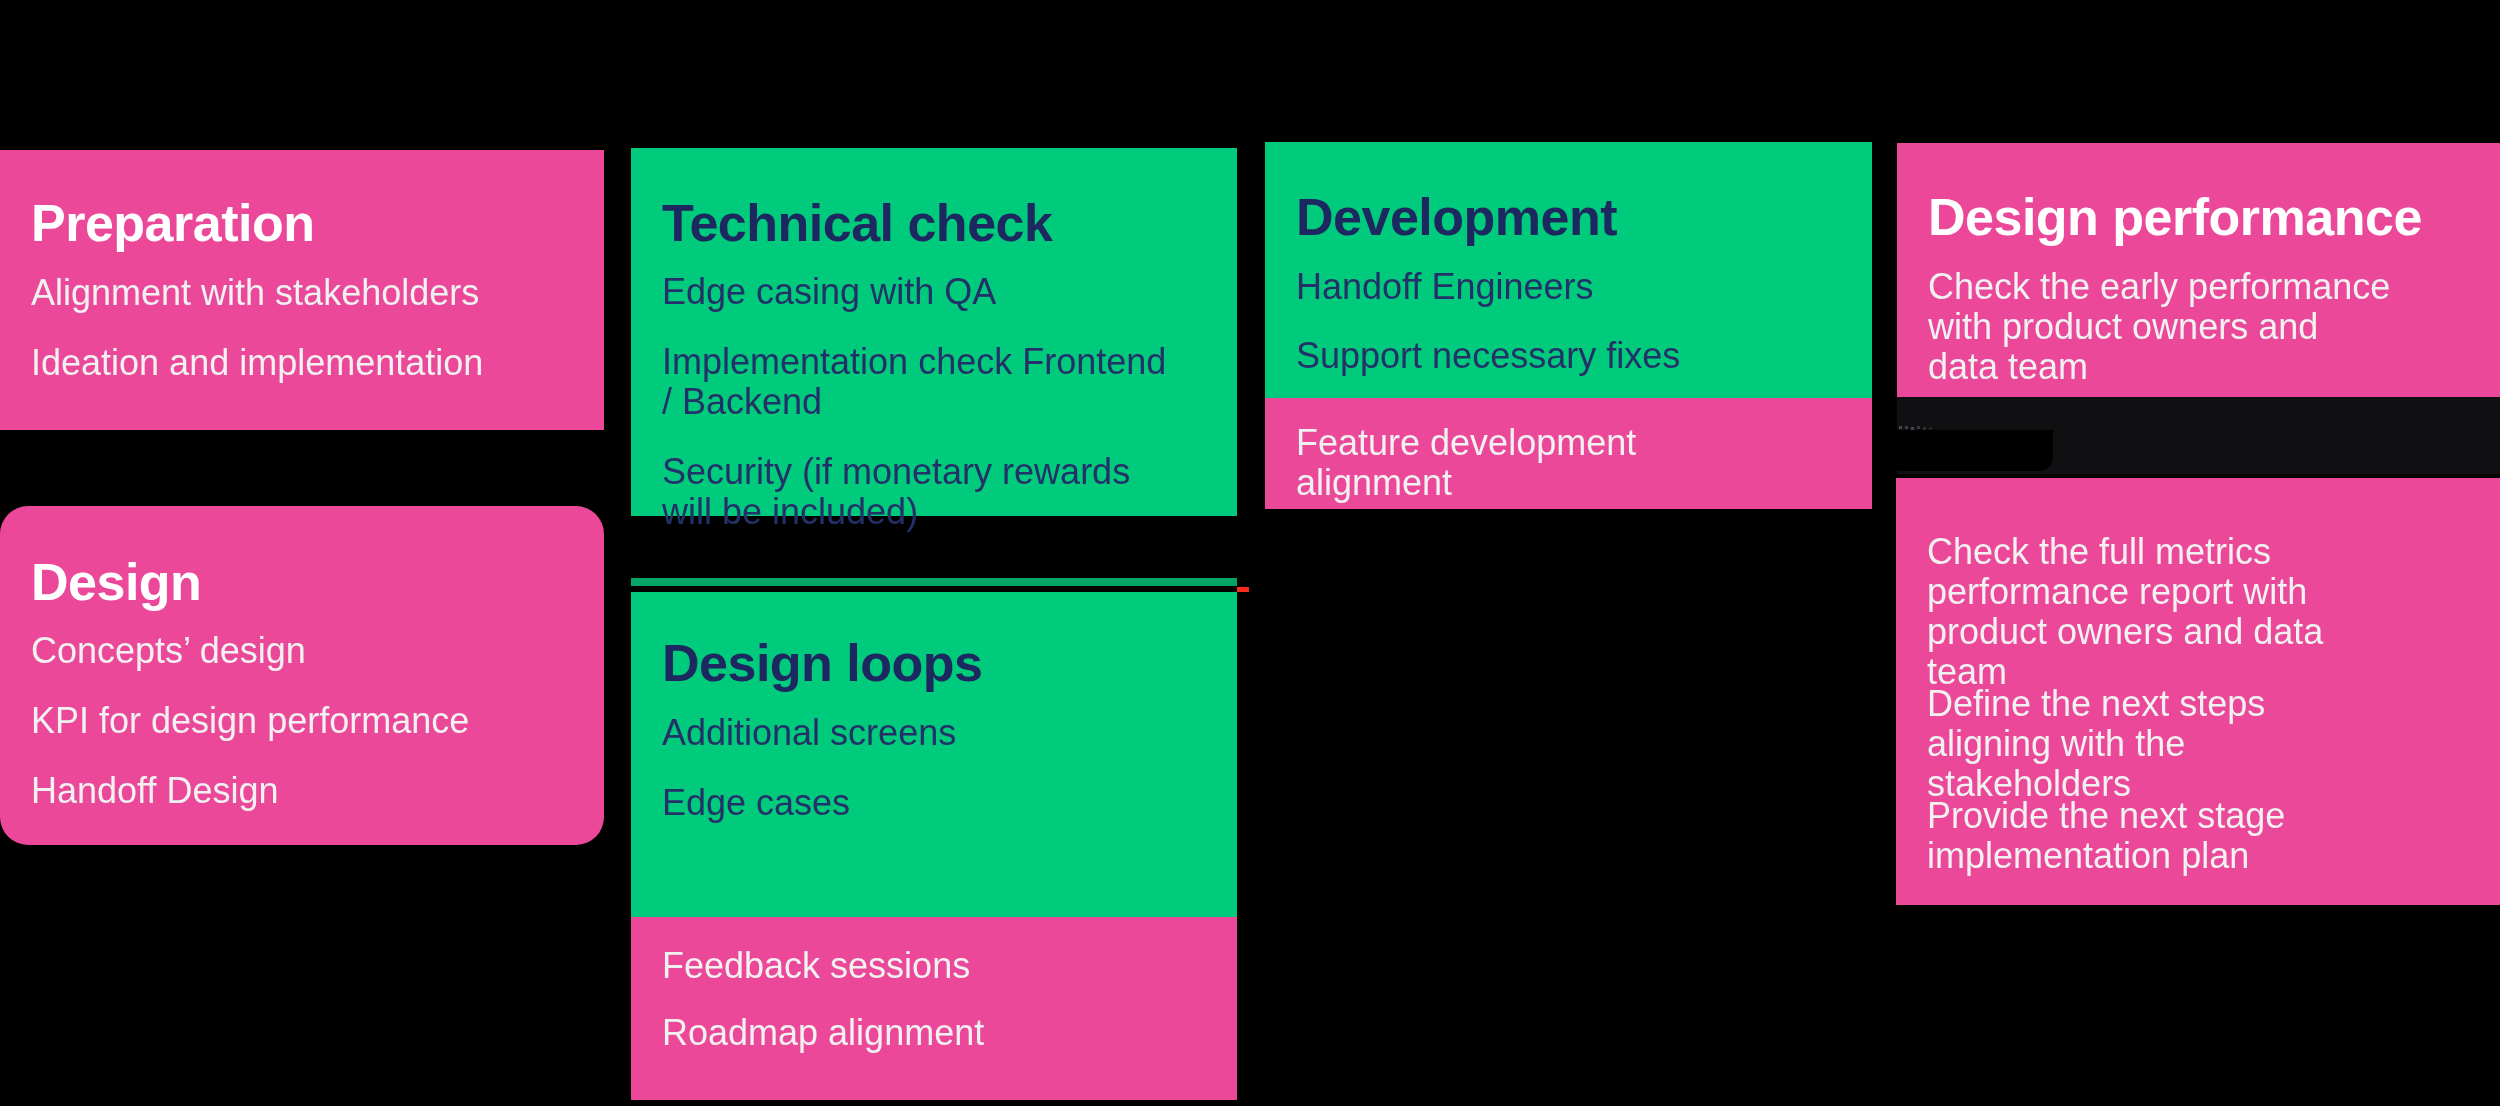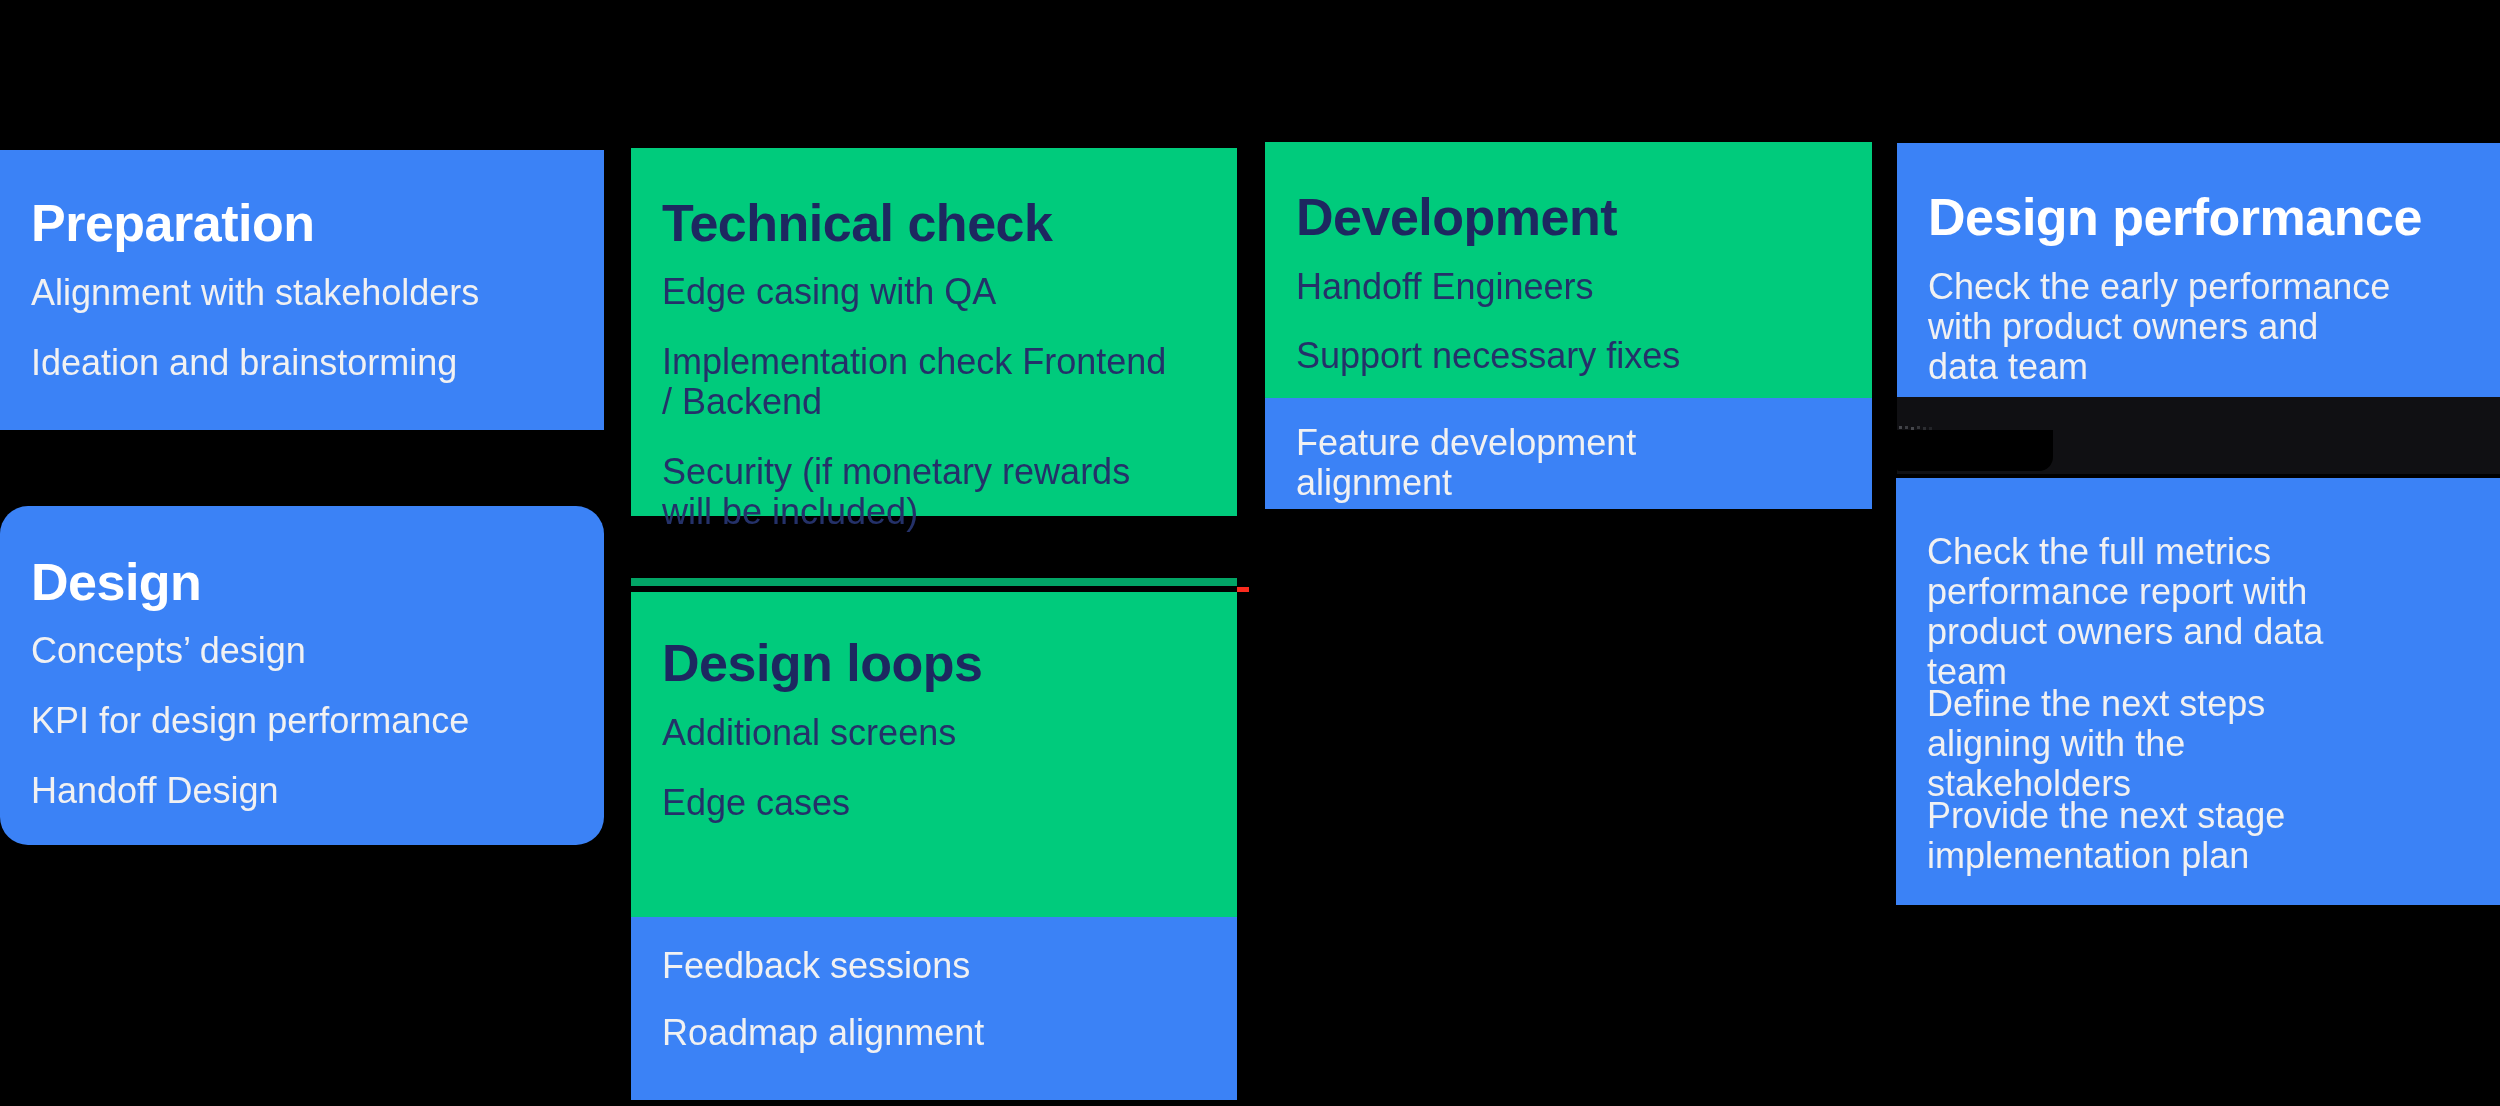--- a/index.html
+++ b/index.html
@@ -1,20 +1,20 @@
 <!DOCTYPE html>
 <html><head>
 <meta charset="utf-8">
 <style>
   html,body{margin:0;padding:0;background:#000;}
   .board{
     position:relative;width:2500px;height:1106px;background:#000000;
     font-family:"Liberation Sans","DejaVu Sans",sans-serif;overflow:hidden;
   }
-  .card{position:absolute;background:#3b82f6;}
+  .card{position:absolute;background:#ec4899;}
   .card.green{background:#00CB7C;}
   .greensec{position:absolute;left:0;top:0;width:100%;background:#00CB7C;}
   .strip{position:absolute;left:0;width:100%;background:#02A566;}
   .t{position:absolute;left:31px;margin:0;}
   h2.t{font-size:52px;line-height:70px;font-weight:bold;color:#FFFFFF;white-space:nowrap;letter-spacing:-0.5px;}
   p.t{font-size:36px;line-height:40px;font-weight:400;color:#F1F1F2;}
   .navy{color:#243169 !important;}
   .navy-title{color:#1D2860 !important;}
   .w500{max-width:505px;}
   .w470{max-width:470px;}
@@ -27,21 +27,21 @@
   .marker{position:absolute;}
 </style>
 </head>
 <body>
 
 <div class="board">
 
   <div class="card" style="left:0;top:150px;width:604px;height:280px;">
     <h2 class="t" style="top:38px;">Preparation</h2>
     <p class="t" style="top:123px;">Alignment with stakeholders</p>
-    <p class="t" style="top:193px;">Ideation and brainstorming</p>
+    <p class="t" style="top:193px;">Ideation and implementation</p>
   </div>
 
   <div class="card" style="left:0;top:506px;width:604px;height:339px;border-radius:28px;">
     <h2 class="t" style="top:41px;">Design</h2>
     <p class="t" style="top:125px;">Concepts’ design</p>
     <p class="t" style="top:195px;">KPI for design performance</p>
     <p class="t" style="top:265px;">Handoff Design</p>
   </div>
 
   <div class="card green" style="left:631px;top:148px;width:606px;height:368px;">

